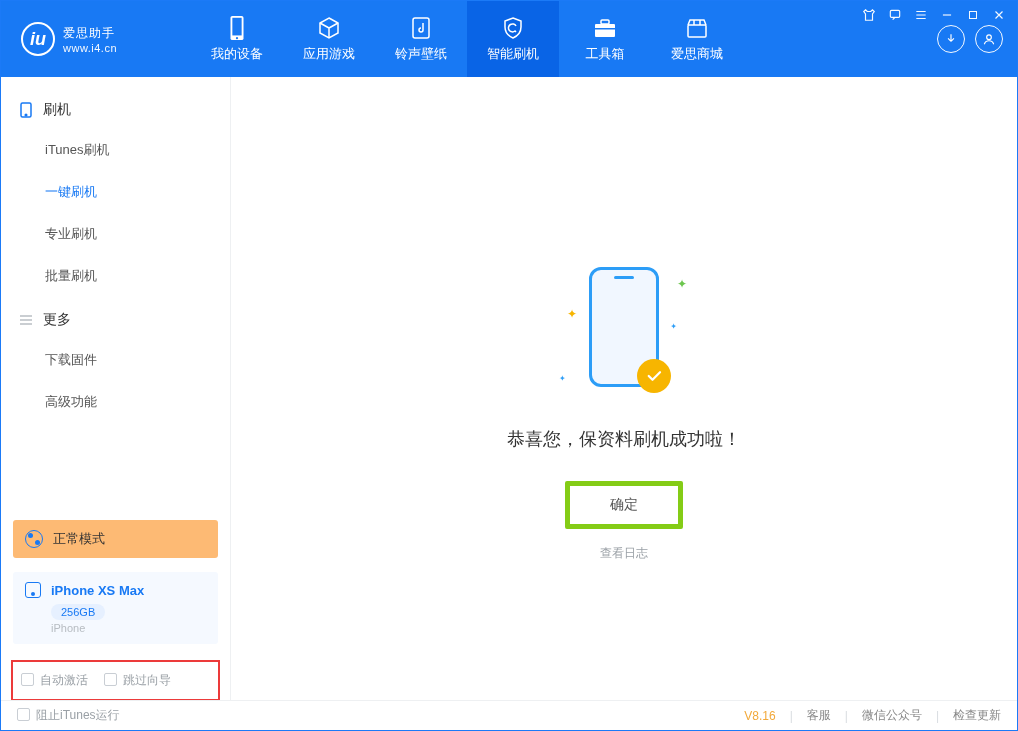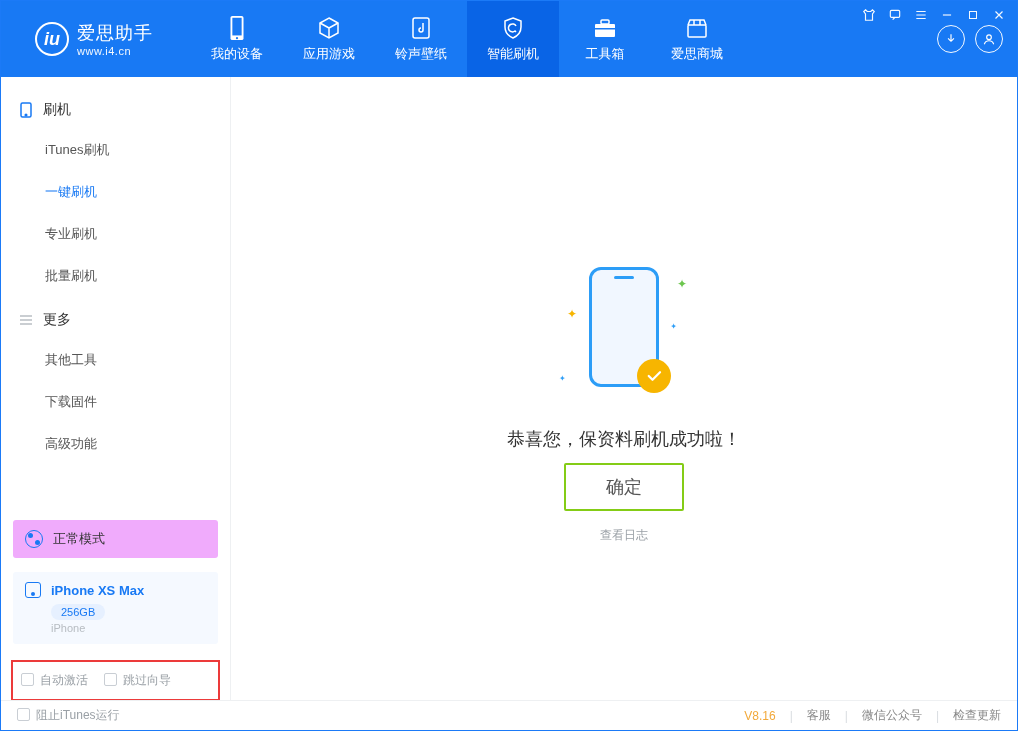--- a/index.html
+++ b/index.html
@@ -1,42 +1,42 @@
 <!DOCTYPE html>
 <html><head>
 <meta charset="utf-8">
 <style>
 * { margin: 0; padding: 0; box-sizing: border-box; font-family: "Microsoft YaHei", Arial, sans-serif; }
 body { background: #fff; width: 1018px; height: 731px; border: 1px solid #1b7af7; overflow: hidden; position: relative; }
 
 .header { height: 76px; background: linear-gradient(180deg,#1879f4,#1879f4); display: flex; align-items: stretch; color: #fff; }
-.logo-area { display: flex; align-items: center; padding: 0 34px; min-width: 190px; }
+.logo-area { display: flex; align-items: center; padding: 0 20px; min-width: 190px; }
 .logo-badge { width: 34px; height: 34px; border-radius: 50%; border: 2px solid #fff; display: flex; align-items: center; justify-content: center; font-weight: bold; font-size: 18px; color:#fff; margin-right:8px; font-style: italic;}
-.logo-text .cn { font-size: 18px; font-weight: 500; letter-spacing: 1px;}
+.logo-text .cn { font-size: 12px; font-weight: 500; letter-spacing: 1px;}
 .logo-text .url { font-size: 11px; opacity: .95; letter-spacing: .5px;}
 
 .tabs { display: flex; flex: 1; }
 .tab { width: 92px; display: flex; flex-direction: column; align-items: center; justify-content: center; cursor: pointer; font-size: 13px; }
 .tab .tab-icon { width: 26px; height: 26px; margin-bottom: 4px; display:flex; align-items:center; justify-content:center;}
 .tab.active { background: #0964e6; }
 
 .header-tools { display:flex; align-items:center; gap:10px; padding:0 14px; }
 .titlebar-icons { position:absolute; top:6px; right:10px; display:flex; gap:10px; color:#fff; font-size:12px;}
 .titlebar-icons span{ cursor:pointer; opacity:.95; display:inline-flex; width:16px; height:16px; align-items:center; justify-content:center;}
 .circ-btn{ width:28px; height:28px; border:1.5px solid rgba(255,255,255,.95); border-radius:50%; display:flex; align-items:center; justify-content:center; cursor:pointer;}
 
 .body-area{ display:flex; height:624px; }
 .sidebar{ width:230px; border-right:1px solid #eef0f2; display:flex; flex-direction:column; font-size:13px; color:#444;}
 .side-scroll{ flex:1; padding-top:10px; overflow:auto;}
 .group-title{ display:flex; align-items:center; gap:10px; padding:14px 18px 10px; font-size:14px; color:#333; font-weight:500;}
 .group-title .ic{ width:14px; height:14px; display:inline-flex; align-items:center; justify-content:center; color:#1879f4;}
 .side-item{ padding:12px 18px 12px 44px; cursor:pointer; color:#555;}
 .side-item.active{ color:#1879f4;}
 
-.mode-box{ margin:8px 12px; background:#f0abfc; border-radius:3px; padding:10px 12px; display:flex; align-items:center; gap:10px; color:#333; font-size:13px;}
+.mode-box{ margin:8px 12px; background:#fdba74; border-radius:3px; padding:10px 12px; display:flex; align-items:center; gap:10px; color:#333; font-size:13px;}
 .mode-ic{ width:18px;height:18px;border:1.5px solid #1879f4;border-radius:50%; position:relative;}
 .mode-ic::before,.mode-ic::after{content:"";position:absolute;border-radius:50%;background:#1879f4;}
 .mode-ic::before{width:5px;height:5px;left:2px;top:2px;}
 .mode-ic::after{width:5px;height:5px;right:2px;bottom:2px;}
 
 .device-box{ margin:6px 12px 10px; background:#f5f9ff; border-radius:3px; padding:10px 12px; color:#333; font-size:13px;}
 .device-box .row1{ display:flex; align-items:center; gap:10px; font-weight:600; color:#1879f4;}
 .dev-ic{ width:16px;height:16px;border:1.5px solid #1879f4;border-radius:3px; position:relative;}
 .dev-ic::after{content:"";position:absolute;width:4px;height:4px;border-radius:50%;background:#1879f4;left:5px;bottom:1px;}
 .cap-pill{ display:inline-block; margin:6px 0 2px 26px; padding:2px 10px; border-radius:10px; background:#e6f0ff; color:#1879f4; font-size:11px;text-align:center;}
@@ -46,22 +46,22 @@
 .chk{ width:13px;height:13px;border:1px solid #c9ced4;border-radius:2px; display:inline-block; margin-right:6px; vertical-align:-2px; cursor:pointer;}
 
 .main{ flex:1; position:relative; background:#fff;}
 .success-wrap{ position:absolute; left:0; right:0; top:190px; text-align:center;}
 .phone-illus{ width:150px; height:140px; margin:0 auto 20px; position:relative;}
 .phone-shape{ width:70px; height:120px; border:3px solid #2c9df7; border-radius:12px; background:#f1f7ff; margin:0 auto; position:relative;}
 .phone-shape::before{content:"";position:absolute;left:50%;top:6px;width:20px;height:3px;background:#2c9df7;border-radius:2px;transform:translateX(-50%);}
 .check-badge{ position:absolute; right:28px; bottom:14px; width:34px;height:34px;border-radius:50%; background:#f7b500; display:flex; align-items:center; justify-content:center;}
 .star{ position:absolute; color:#f7b500; font-size:12px;}
 .star.s1{left:18px;top:40px;} .star.s2{right:12px;top:10px;color:#6cc64e;} .star.s3{right:22px;top:55px;color:#2c9df7;font-size:8px;} .star.s4{left:10px;bottom:24px;color:#2c9df7;font-size:8px;}
-.success-text{ font-size:18px; color:#333; margin-bottom:12px;}
-.ok-btn{ display:inline-block; padding:10px 40px; border:2px solid #84cc16; background:#fff; color:#555; font-size:18px; cursor:pointer; border-radius:2px;}
+.success-text{ font-size:18px; color:#333; margin-bottom:30px;}
+.ok-btn{ display:inline-block; padding:10px 40px; border:5px solid #84cc16; background:#fff; color:#555; font-size:14px; cursor:pointer; border-radius:2px;}
 .log-link{ display:block; margin-top:16px; color:#9aa0a6; font-size:12px; text-decoration:none; cursor:pointer;}
 
 .footer{ position:absolute; left:0; right:0; bottom:0; height:30px; border-top:1px solid #eef0f2; display:flex; align-items:center; padding:9px 16px; font-size:12px; color:#9aa0a6; justify-content:space-between;}
 .footer-right{ display:flex; align-items:center; gap:14px;}
 .footer-right .sep{ color:#d9dde1;}
 .version{ color:#f2a93b;}
 .flink{ cursor:pointer; color:#888;}
 
 svg{display:block;}
 </style>
@@ -201,21 +201,20 @@
       <div class="side-item">批量刷机</div>
 
       <div class="group-title">
         <span class="ic">
             <svg width="14" height="12" viewBox="0 0 14 12" stroke="#b9bec4" stroke-width="1.5">
               <path d="M1 2h12M1 6h12M1 10h12"></path>
             </svg>
           </span>
         <span>更多</span>
       </div>
-      <div class="side-item">其他工具</div>
       <div class="side-item">下载固件</div>
       <div class="side-item">高级功能</div>
     </div>
 
     <div class="mode-box">
       <span class="mode-ic"></span>
       <span>正常模式</span>
     </div>
     <div class="device-box">
       <div class="row1">

